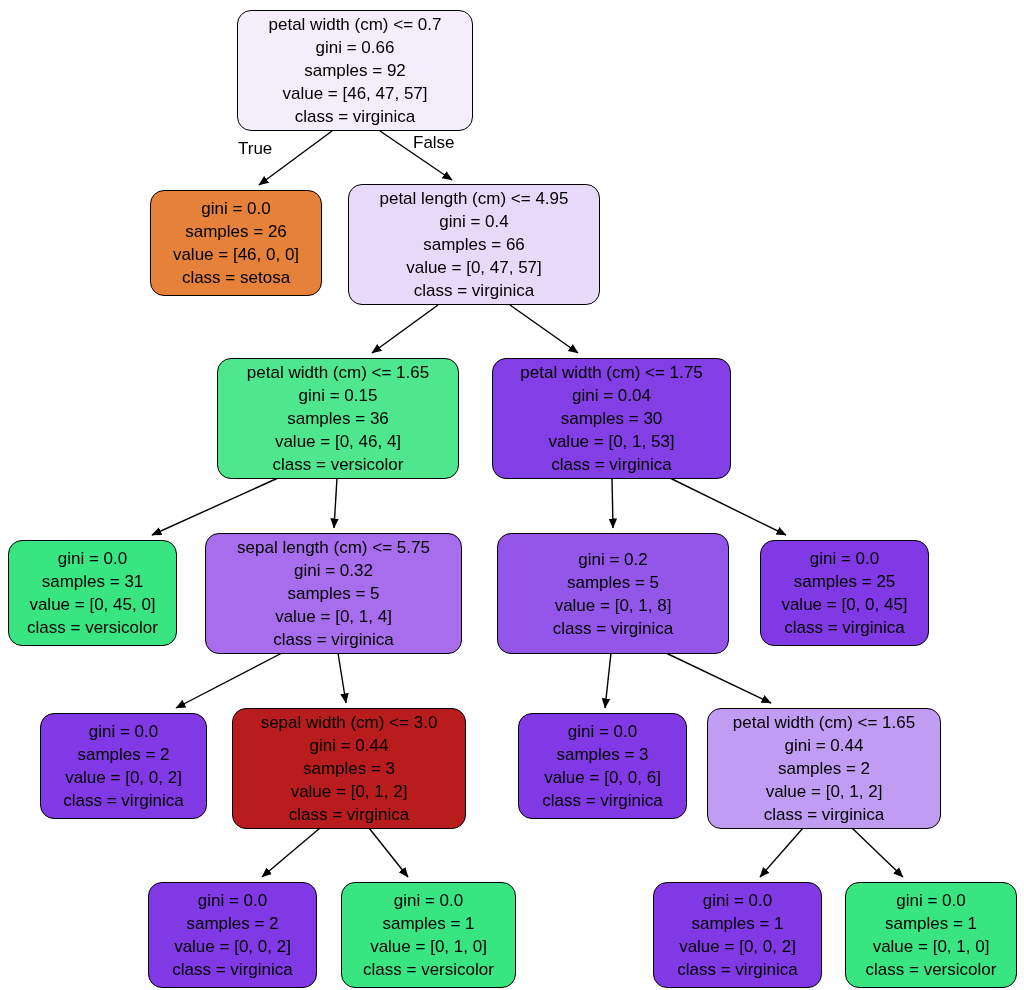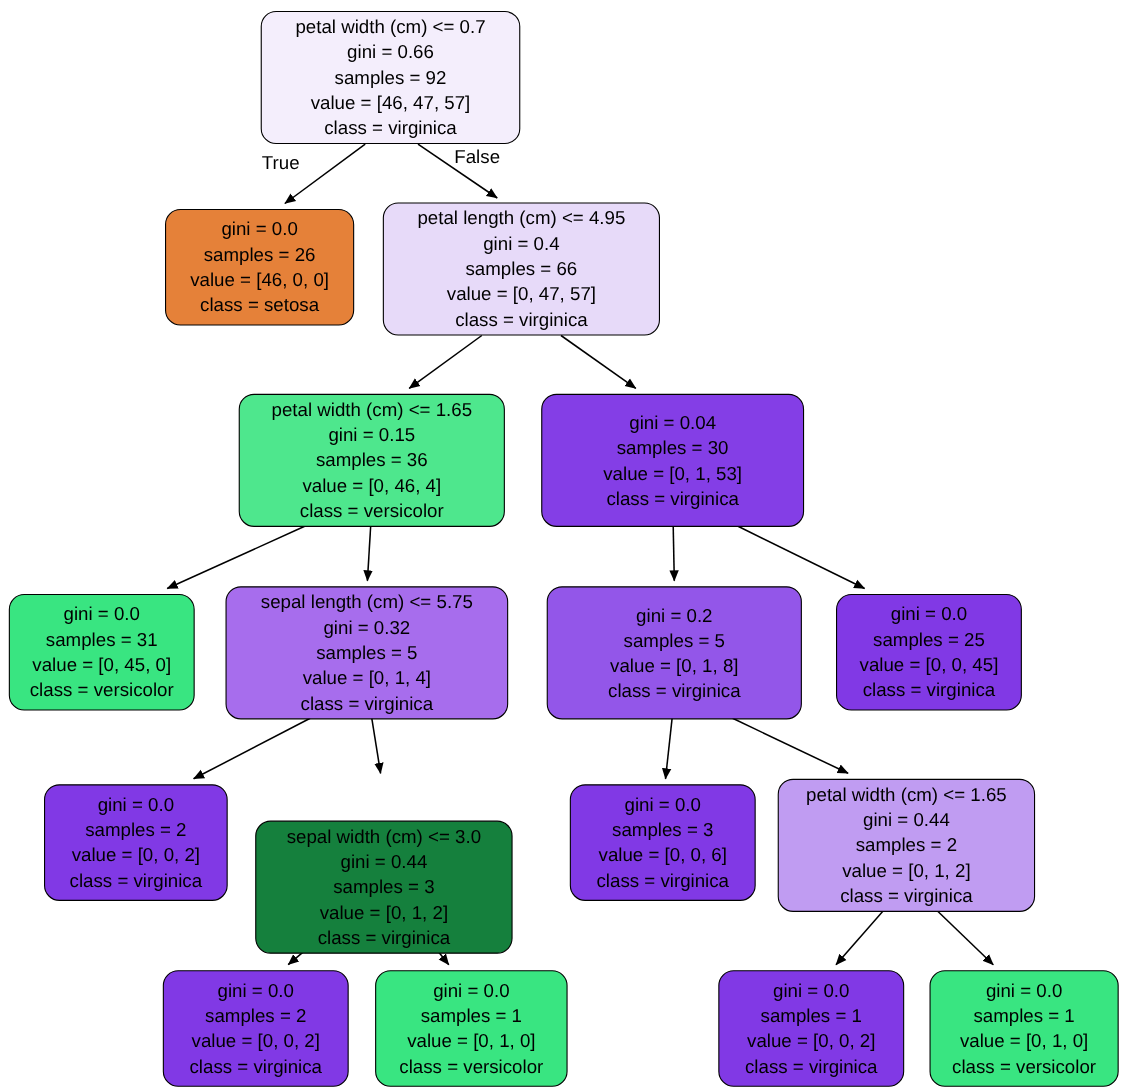--- a/index.html
+++ b/index.html
@@ -103,20 +103,21 @@
 
   <div class="node h5" style="left: 217px; top: 358px; width: 242px; background-color: rgb(78, 231, 141);">
     <div class="nl">petal width (cm) &lt;= 1.65</div>
     <div class="nl">gini = 0.15</div>
     <div class="nl">samples = 36</div>
     <div class="nl">value = [0, 46, 4]</div>
     <div class="nl">class = versicolor</div>
   </div>
 
   <div class="node h5" style="left: 492px; top: 358px; width: 239px; background-color: rgb(132, 62, 230);">
+    <div class="nl">petal width (cm) &lt;= 1.75</div>
     <div class="nl">gini = 0.04</div>
     <div class="nl">samples = 30</div>
     <div class="nl">value = [0, 1, 53]</div>
     <div class="nl">class = virginica</div>
   </div>
 
   <div class="node h4" style="left: 8px; top: 540px; width: 169px; background-color: rgb(57, 229, 129);">
     <div class="nl">gini = 0.0</div>
     <div class="nl">samples = 31</div>
     <div class="nl">value = [0, 45, 0]</div>
@@ -145,21 +146,21 @@
     <div class="nl">class = virginica</div>
   </div>
 
   <div class="node h4" style="left: 40px; top: 713px; width: 167px; background-color: rgb(129, 57, 229);">
     <div class="nl">gini = 0.0</div>
     <div class="nl">samples = 2</div>
     <div class="nl">value = [0, 0, 2]</div>
     <div class="nl">class = virginica</div>
   </div>
 
-  <div class="node h5" style="left: 232px; top: 746px; width: 234px; background-color: #15803d;">
+  <div class="node h5" style="left: 232px; top: 708px; width: 234px; background-color: #b91c1c;">
     <div class="nl">sepal width (cm) &lt;= 3.0</div>
     <div class="nl">gini = 0.44</div>
     <div class="nl">samples = 3</div>
     <div class="nl">value = [0, 1, 2]</div>
     <div class="nl">class = virginica</div>
   </div>
 
   <div class="node h4" style="left: 518px; top: 713px; width: 169px; background-color: rgb(129, 57, 229);">
     <div class="nl">gini = 0.0</div>
     <div class="nl">samples = 3</div>

